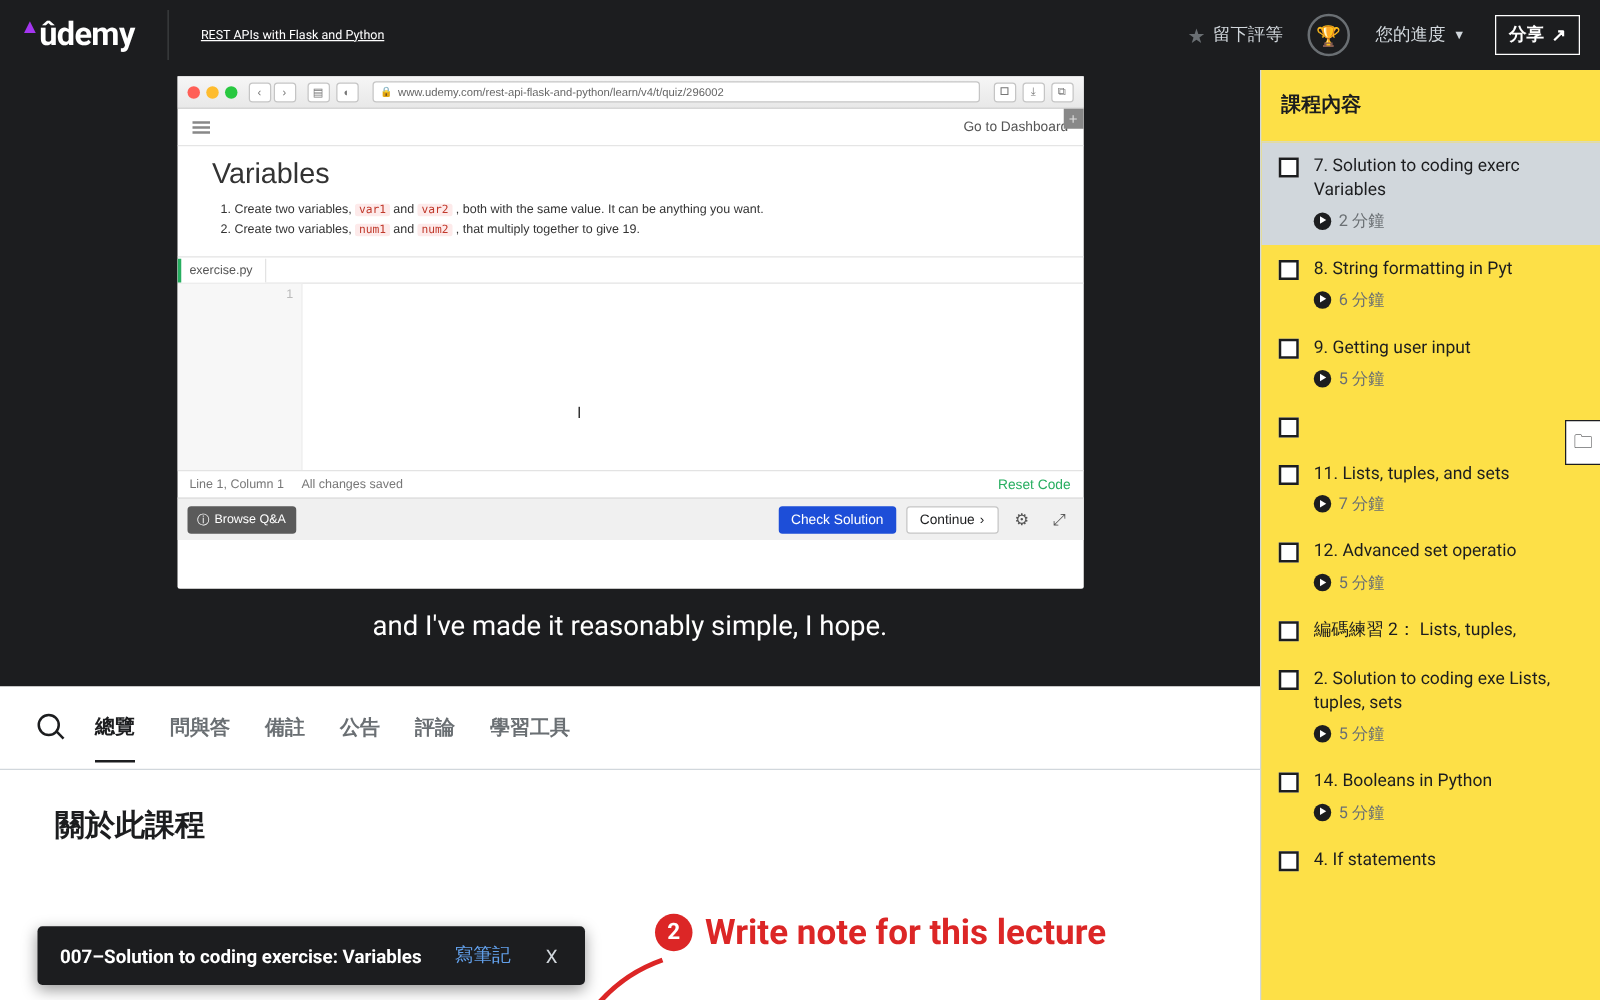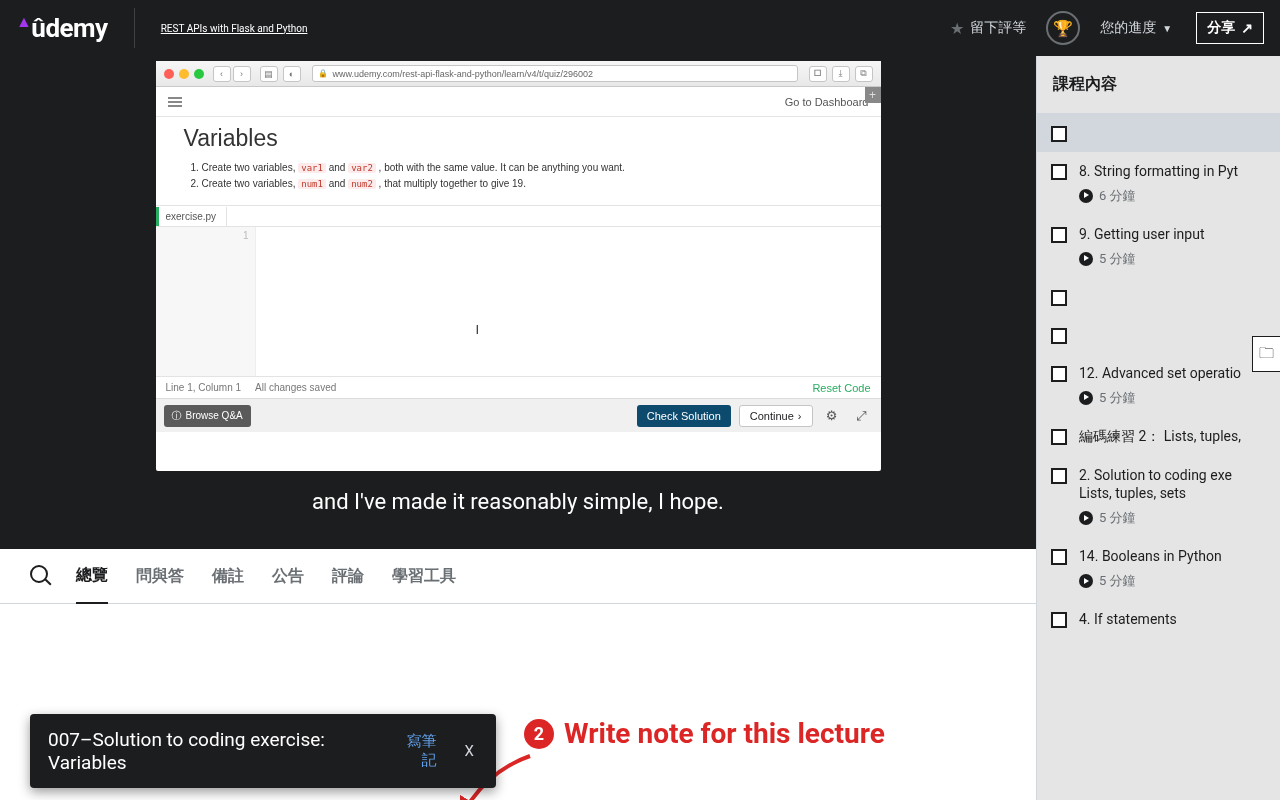--- a/index.html
+++ b/index.html
@@ -14,21 +14,21 @@
   .spacer { flex: 1; }
   .hdr-item { display: flex; align-items: center; gap: 6px; color: #d1d7dc; font-size: 14px; cursor: pointer; padding: 4px 8px; }
   .star-icon { font-size: 16px; color: #6a6f73; }
   .trophy { width: 34px; height: 34px; border: 2px solid #6a6f73; border-radius: 50%; display: flex; align-items: center; justify-content: center; color: #9ea2a5; font-size: 16px; margin: 0 4px; }
   .chev { font-size: 10px; color: #d1d7dc; }
   .share-btn { border: 1px solid #fff; background: transparent; color: #fff; padding: 6px 10px; font-size: 14px; font-weight: 700; display: flex; align-items: center; gap: 6px; margin-left: 8px; cursor: pointer; }
 
   
   .main-row { display: flex; height: calc(800px - 56px); }
   .left-col { flex: 1; min-width: 0; background: #fff; position: relative; display: flex; flex-direction: column; }
-  .right-col { width: 244px; border-left: 1px solid #d1d7dc; overflow: hidden; background: #e5e5e5; }
+  .right-col { width: 272px; border-left: 1px solid #d1d7dc; overflow: hidden; background: #fde047; }
 
   
   .stage { background: #1c1d1f; height: 493px; display: flex; flex-direction: column; align-items: center; justify-content: flex-start; position: relative; }
   .slide { width: 725px; height: 410px; background: #fff; margin-top: 5px; position: relative; border-radius: 0 0 2px 2px; overflow: hidden; font-family: Arial, sans-serif; }
   .slide-chrome { height: 26px; background: linear-gradient(#f6f6f6,#e8e8e8); border-bottom: 1px solid #c9c9c9; display: flex; align-items: center; padding: 0 8px; gap: 5px; }
   .dot { width: 10px; height: 10px; border-radius: 50%; }
   .dot.r{background:#ff5f57;} .dot.y{background:#febc2e;} .dot.g{background:#28c840;}
   .chrome-btn { width: 18px; height: 16px; border: 1px solid #c5c5c5; border-radius: 3px; background: #fff; font-size: 9px; color: #777; display:flex;align-items:center;justify-content:center; }
   .chrome-group { display:flex; gap:2px; margin-left:4px;}
   .chrome-url { flex:1; margin: 0 6px; height: 17px; border:1px solid #c5c5c5; border-radius: 3px; background:#fff; font-size:9px; color:#666; display:flex; align-items:center; padding: 0 6px; gap:4px;}
@@ -46,45 +46,45 @@
   .file-tab { position:relative; display:inline-block; font-size:10px; color:#555; padding:4px 10px; border-right:1px solid #e3e3e3; background:#fff;}
   .file-tab::before{content:"";position:absolute;left:0;top:0;bottom:0;width:3px;background:#27ae60;}
   .editor-body { display:flex; height: 150px; border-top:1px solid #e3e3e3;}
   .gutter{ width: 100px; background:#f7f7f7; border-right:1px solid #eee; font-size:10px; color:#bbb; text-align:right; padding:3px 6px 0 0;}
   .code-area{ flex:1; position:relative;}
   .cursor-beam{ position:absolute; left:220px; top:95px; font-size:13px; color:#333;}
   .status-bar{ height:22px; border-top:1px solid #e3e3e3; display:flex; align-items:center; font-size:10px; color:#777; padding:0 10px; gap:14px;}
   .reset-link{ margin-left:auto; color:#27ae60; font-size:11px;}
   .bottom-bar{ height:34px; background:#f0f0f0; border-top:1px solid #dcdcdc; display:flex; align-items:center; padding:0 8px; gap:8px;}
   .browse-btn{ background:#5a5a5a; color:#fff; font-size:10px; padding:4px 8px; border-radius:3px; display:flex;align-items:center;gap:4px;}
-  .check-btn{ background:#0c4a6e; color:#fff; font-size:11px; padding:5px 10px; border-radius:3px; margin-left:auto;}
+  .check-btn{ background:#1d4ed8; color:#fff; font-size:11px; padding:5px 10px; border-radius:3px; margin-left:auto;}
   .cont-btn{ background:#fff; border:1px solid #c5c5c5; font-size:11px; padding:4px 10px; border-radius:3px; display:flex;align-items:center;gap:4px;}
   .gear-mini, .expand-mini { width:22px; height:22px; color:#555; font-size:13px; display:flex;align-items:center;justify-content:center;}
 
   .caption { color:#fff; font-size: 22px; margin-top: 18px; text-align:center; }
 
   
-  .tabs-row { display:flex; align-items:center; gap: 28px; padding: 0 30px; border-bottom: 1px solid #d1d7dc; height: 55px; }
+  .tabs-row { display:flex; align-items:center; gap: 28px; padding: 0 30px; border-bottom: 1px solid #d1d7dc; height: 67px; }
   .tab-search { color:#1c1d1f; font-size:18px; cursor:pointer; }
   .tab { font-size: 16px; color:#6a6f73; font-weight:700; cursor:pointer; padding: 16px 0; }
   .tab.active { color:#1c1d1f; border-bottom: 2px solid #1c1d1f; }
 
   
   .about { padding: 28px 36px 0 44px; position:relative;}
   .about h2 { font-size: 24px; font-weight:700; margin-bottom: 18px;}
   .about p { font-size: 15px; color:#1c1d1f; max-width: 640px;}
 
   
   .annot { position:absolute; left: 524px; top: 113px; color:#dc2626; font-size: 28px; font-weight:700; display:flex; align-items:center; gap: 10px; pointer-events:none;}
   .annot-badge { width:30px; height:30px; background:#dc2626; color:#fff; border-radius:50%; display:flex;align-items:center;justify-content:center; font-size:18px; font-weight:700;}
   .annot-arrow { position:absolute; left: 460px; top: 146px; pointer-events:none;}
 
   
   .toast { position:absolute; left:30px; right: 540px; bottom: 12px; background:#1c1d1f; color:#fff; border-radius:4px; padding: 14px 18px; display:flex; align-items:center; gap: 24px; box-shadow: 0 4px 12px rgba(0,0,0,0.4);}
-  .toast-title { font-size:19px; font-weight:400;}
+  .toast-title { font-size:15px; font-weight:700;}
   .toast-link { color:#62a0ea; font-size:15px; margin-left:auto; cursor:pointer;text-align:right;}
   .toast-x { color:#d1d7dc; font-size:15px; cursor:pointer; padding:0 4px;}
 
   
   .sb-header { padding: 18px 16px; font-size:16px; font-weight:700; border-bottom:1px solid #d1d7dc;}
   .sb-list { overflow-y:auto; height: calc(100% - 58px); }
   .sb-item { display:flex; padding: 10px 12px 10px 14px; gap: 12px; font-size:14px; cursor:pointer; border-bottom: 0; }
   .sb-item.active { background:#d1d7dc; }
   .sb-check { width:16px; height:16px; border:2px solid #1c1d1f; flex-shrink:0; margin-top:2px; background:#fff;}
   .sb-body { flex:1; min-width:0; }
@@ -203,20 +203,21 @@
       <span class="tab-search"><span class="mag"></span></span>
       <span class="tab active">總覽</span>
       <span class="tab">問與答</span>
       <span class="tab">備註</span>
       <span class="tab">公告</span>
       <span class="tab">評論</span>
       <span class="tab">學習工具</span>
     </div>
 
     <div class="about">
+      <h2>關於此課程</h2>
 
       <div class="annot">
         <span class="annot-badge">2</span>
         <span>Write note for this lecture</span>
       </div>
       <svg class="annot-arrow" width="80" height="70">
         <defs>
             <marker id="ah" markerWidth="10" markerHeight="10" refX="2" refY="3" orient="auto">
               <path d="M0,0 L0,6 L8,3 z" fill="#dc2626"></path>
             </marker>
@@ -231,20 +232,27 @@
       <span class="toast-x">X</span>
     </div>
 
   </div>
 
   <div class="right-col">
     <div class="sb-header">課程內容</div>
     <div class="sb-list" id="sb-list">
         <div class="sb-item active">
           <div class="sb-check"></div>
+          <div class="sb-body">
+            <div class="sb-title wrap">7. Solution to coding exerc Variables</div>
+            <div class="sb-meta">
+              <span class="play"></span>
+              <span>2 分鐘</span>
+            </div>
+          </div>
         </div>
         <div class="sb-item">
           <div class="sb-check"></div>
           <div class="sb-body">
             <div class="sb-title">8. String formatting in Pyt</div>
             <div class="sb-meta">
               <span class="play"></span>
               <span>6 分鐘</span>
             </div>
           </div>
@@ -257,20 +265,27 @@
               <span class="play"></span>
               <span>5 分鐘</span>
             </div>
           </div>
         </div>
         <div class="sb-item">
           <div class="sb-check"></div>
         </div>
         <div class="sb-item">
           <div class="sb-check"></div>
+          <div class="sb-body">
+            <div class="sb-title">11. Lists, tuples, and sets</div>
+            <div class="sb-meta">
+              <span class="play"></span>
+              <span>7 分鐘</span>
+            </div>
+          </div>
         </div>
         <div class="sb-item">
           <div class="sb-check"></div>
           <div class="sb-body">
             <div class="sb-title">12. Advanced set operatio</div>
             <div class="sb-meta">
               <span class="play"></span>
               <span>5 分鐘</span>
             </div>
           </div>

